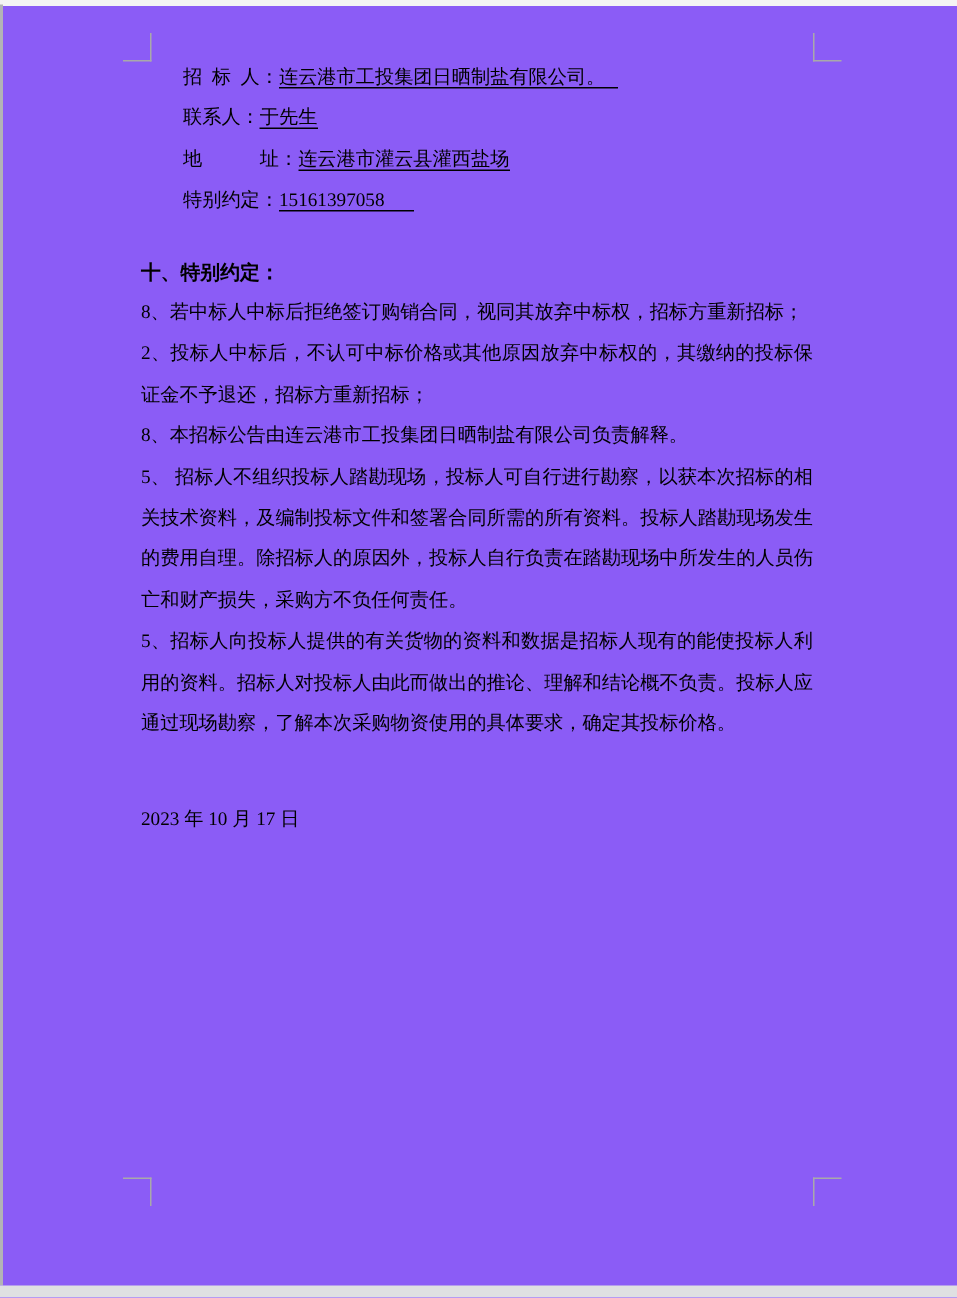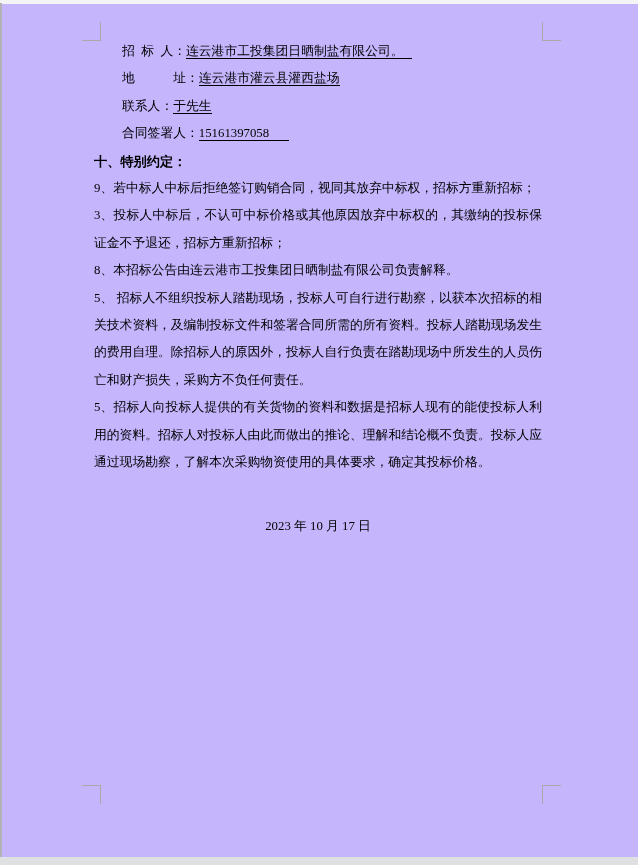--- a/index.html
+++ b/index.html
@@ -4,21 +4,21 @@
 <style>
   html, body { margin: 0; padding: 0; }
   body {
     font-family: "Liberation Serif", "DejaVu Serif", serif;
     background: #ffffff;
   }
   .canvas {
     position: relative;
     width: 638px;
     height: 865px;
-    background: #c4b5fd;
+    background: #8b5cf6;
     overflow: hidden;
   }
   .top-strip {
     position: absolute;
     left: 0; top: 0;
     width: 638px; height: 4px;
     background: #f4f4f4;
   }
   .left-edge {
     position: absolute;
@@ -57,29 +57,29 @@
   }
   .contact-label { white-space: pre; }
   .u {
     border-bottom: 1px solid #000;
   }
   .u.pad-sm { padding-right: 8px; }
   .u.pad-lg { padding-right: 20px; }
   .heading {
     font-weight: bold;
     font-size: 13.2px;
+    margin-top: 20px;
   }
   .clause {
     margin: 0;
     text-align: justify;
     text-align-last: left;
   }
   .date-line {
     margin-top: 36px;
-    text-align: center;
   }
 </style>
 </head>
 <body>
 
 <div class="canvas">
 
   <div class="top-strip"></div>
   <div class="left-edge"></div>
   <div class="bottom-strip"></div>
@@ -89,35 +89,35 @@
   <div class="crop bl"></div>
   <div class="crop br"></div>
 
   <div class="content">
 
     <div class="contact-row">
       <span class="contact-label">招  标  人：</span><span class="u pad-sm">连云港市工投集团日晒制盐有限公司。</span>
     </div>
 
     <div class="contact-row">
+      <span class="contact-label">联系人：</span><span class="u">于先生</span>
+    </div>
+
+    <div class="contact-row">
       <span class="contact-label">地　　　址：</span><span class="u">连云港市灌云县灌西盐场</span>
     </div>
 
     <div class="contact-row">
-      <span class="contact-label">联系人：</span><span class="u">于先生</span>
-    </div>
-
-    <div class="contact-row">
-      <span class="contact-label">合同签署人：</span><span class="u pad-lg">15161397058</span>
+      <span class="contact-label">特别约定：</span><span class="u pad-lg">15161397058</span>
     </div>
 
     <div class="heading">十、特别约定：</div>
 
-    <p class="clause">9、若中标人中标后拒绝签订购销合同，视同其放弃中标权，招标方重新招标；</p>
-    <p class="clause">3、投标人中标后，不认可中标价格或其他原因放弃中标权的，其缴纳的投标保证金不予退还，招标方重新招标；</p>
+    <p class="clause">8、若中标人中标后拒绝签订购销合同，视同其放弃中标权，招标方重新招标；</p>
+    <p class="clause">2、投标人中标后，不认可中标价格或其他原因放弃中标权的，其缴纳的投标保证金不予退还，招标方重新招标；</p>
     <p class="clause">8、本招标公告由连云港市工投集团日晒制盐有限公司负责解释。</p>
     <p class="clause">5、 招标人不组织投标人踏勘现场，投标人可自行进行勘察，以获本次招标的相关技术资料，及编制投标文件和签署合同所需的所有资料。投标人踏勘现场发生的费用自理。除招标人的原因外，投标人自行负责在踏勘现场中所发生的人员伤亡和财产损失，采购方不负任何责任。</p>
     <p class="clause">5、招标人向投标人提供的有关货物的资料和数据是招标人现有的能使投标人利用的资料。招标人对投标人由此而做出的推论、理解和结论概不负责。投标人应通过现场勘察，了解本次采购物资使用的具体要求，确定其投标价格。</p>
 
     <div class="date-line">2023 年 10 月 17 日</div>
 
   </div>
 </div>
 
 </body></html>

